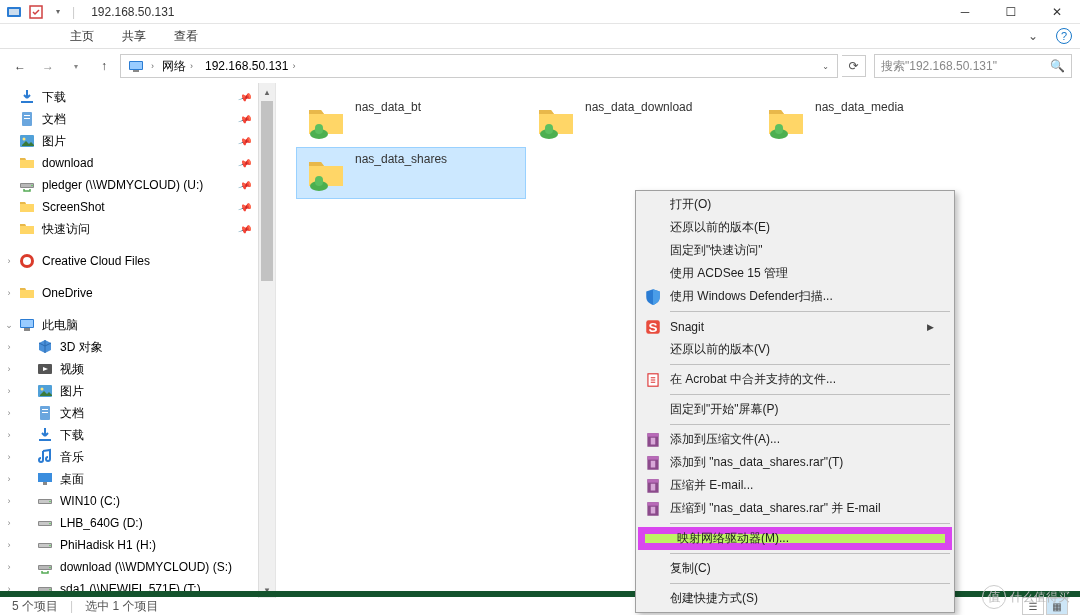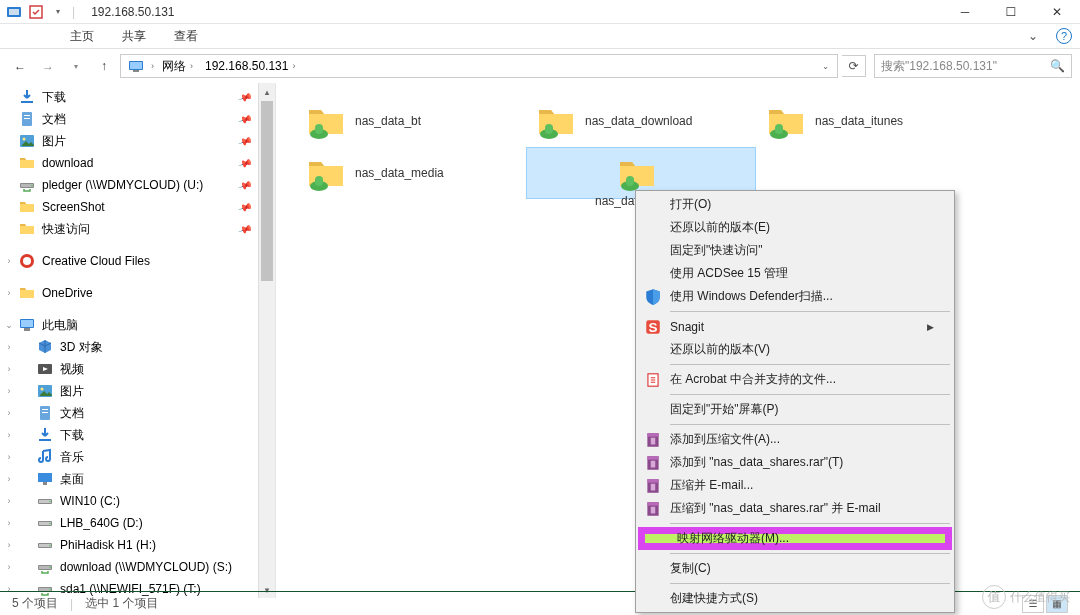--- a/index.html
+++ b/index.html
@@ -42,27 +42,27 @@
 .tree .item .ticon { width: 18px; height: 18px; margin-right: 6px; display: flex; align-items: center; justify-content: center; }
 .tree .item .pin { margin-left: auto; margin-right: 24px; color: #888; font-size: 10px; transform: rotate(25deg); }
 .tree .item.ind1 { padding-left: 36px; }
 .tree .scrollbar { position: absolute; right: 0; top: 0; bottom: 0; width: 17px; background: #f0f0f0; border-left: 1px solid #ddd; }
 .tree .scrollbar .thumb { position: absolute; left: 2px; right: 2px; top: 18px; height: 180px; background: #c2c2c2; }
 .tree .scrollbar .arr { height: 17px; display: flex; align-items: center; justify-content: center; color: #666; font-size: 9px; }
 .tree .scrollbar .arr.bot { position: absolute; bottom: 0; left: 0; right: 0; }
 
 .content { flex: 1; padding: 12px 0 0 20px; position: relative; }
 .files { display: flex; flex-wrap: wrap; align-content: flex-start; }
-.fileitem { width: 230px; height: 52px; display: flex; align-items: center; padding: 4px 8px; border: 1px solid transparent; }
-.fileitem.selected { background: #cce8ff; border: 1px solid #99d1ff; flex-direction: column; }
+.fileitem { width: 230px; height: 52px; display: flex; padding: 4px 8px; border: 1px solid transparent; }
+.fileitem.selected { background: #cce8ff; border: 1px solid #99d1ff; }
 .fileitem .ficon { width: 42px; height: 42px; margin-right: 8px; position: relative; }
 .fileitem .ftxt { color: #333; }
 
 
-.status { position: absolute; bottom: 0; left: 0; right: 0; height: 24px; border-top: 1px solid #14532d; display: flex; align-items: center; padding: 0 12px; color: #555; gap: 12px; }
+.status { position: absolute; bottom: 0; left: 0; right: 0; height: 24px; border-top: 6px solid #14532d; display: flex; align-items: center; padding: 0 12px; color: #555; gap: 12px; }
 .status .viewbtns { margin-left: auto; display: flex; gap: 2px; }
 .status .viewbtns div { width: 22px; height: 18px; border: 1px solid #ccc; display: flex; align-items: center; justify-content: center; font-size: 10px; }
 
 
 .ctxmenu { position: absolute; left: 635px; top: 190px; width: 320px; background: #f0f0f0; border: 1px solid #a0a0a0; box-shadow: 3px 3px 6px rgba(0,0,0,0.25); padding: 2px; }
 .ctxmenu .mi { height: 23px; display: flex; align-items: center; padding-left: 32px; padding-right: 18px; position: relative; color: #222; }
 .ctxmenu .mi.hover { background: #bef264; border: 7px solid #d946ef; height: 23px; }
 .ctxmenu .mi .micon { position: absolute; left: 6px; width: 18px; height: 18px; display: flex; align-items: center; justify-content: center; }
 .ctxmenu .mi .arrow { margin-left: auto; font-size: 9px; color: #444; }
 .ctxmenu .sep { height: 1px; background: #c0c0c0; margin: 3px 2px 3px 32px; }
@@ -407,29 +407,20 @@
             </svg></span>
           <span class="ftxt">nas_data_download</span>
         </div>
         <div class="fileitem">
           <span class="ficon"><svg viewBox="0 0 42 42">
               <path d="M4 10h12l3 4h19v20H4z" fill="#ffd667"></path>
               <path d="M4 10h12l3 4H4z" fill="#e8b84a"></path>
               <ellipse cx="14" cy="34" rx="9" ry="5" fill="#4caf50"></ellipse>
               <rect x="10" y="24" width="8" height="10" rx="4" fill="#5cbf60"></rect>
             </svg></span>
-          <span class="ftxt">nas_data_itunes</span>
-        </div>
-        <div class="fileitem">
-          <span class="ficon"><svg viewBox="0 0 42 42">
-              <path d="M4 10h12l3 4h19v20H4z" fill="#ffd667"></path>
-              <path d="M4 10h12l3 4H4z" fill="#e8b84a"></path>
-              <ellipse cx="14" cy="34" rx="9" ry="5" fill="#4caf50"></ellipse>
-              <rect x="10" y="24" width="8" height="10" rx="4" fill="#5cbf60"></rect>
-            </svg></span>
           <span class="ftxt">nas_data_media</span>
         </div>
         <div class="fileitem selected">
           <span class="ficon"><svg viewBox="0 0 42 42">
               <path d="M4 10h12l3 4h19v20H4z" fill="#ffd667"></path>
               <path d="M4 10h12l3 4H4z" fill="#e8b84a"></path>
               <ellipse cx="14" cy="34" rx="9" ry="5" fill="#4caf50"></ellipse>
               <rect x="10" y="24" width="8" height="10" rx="4" fill="#5cbf60"></rect>
             </svg></span>
           <span class="ftxt">nas_data_shares</span>

